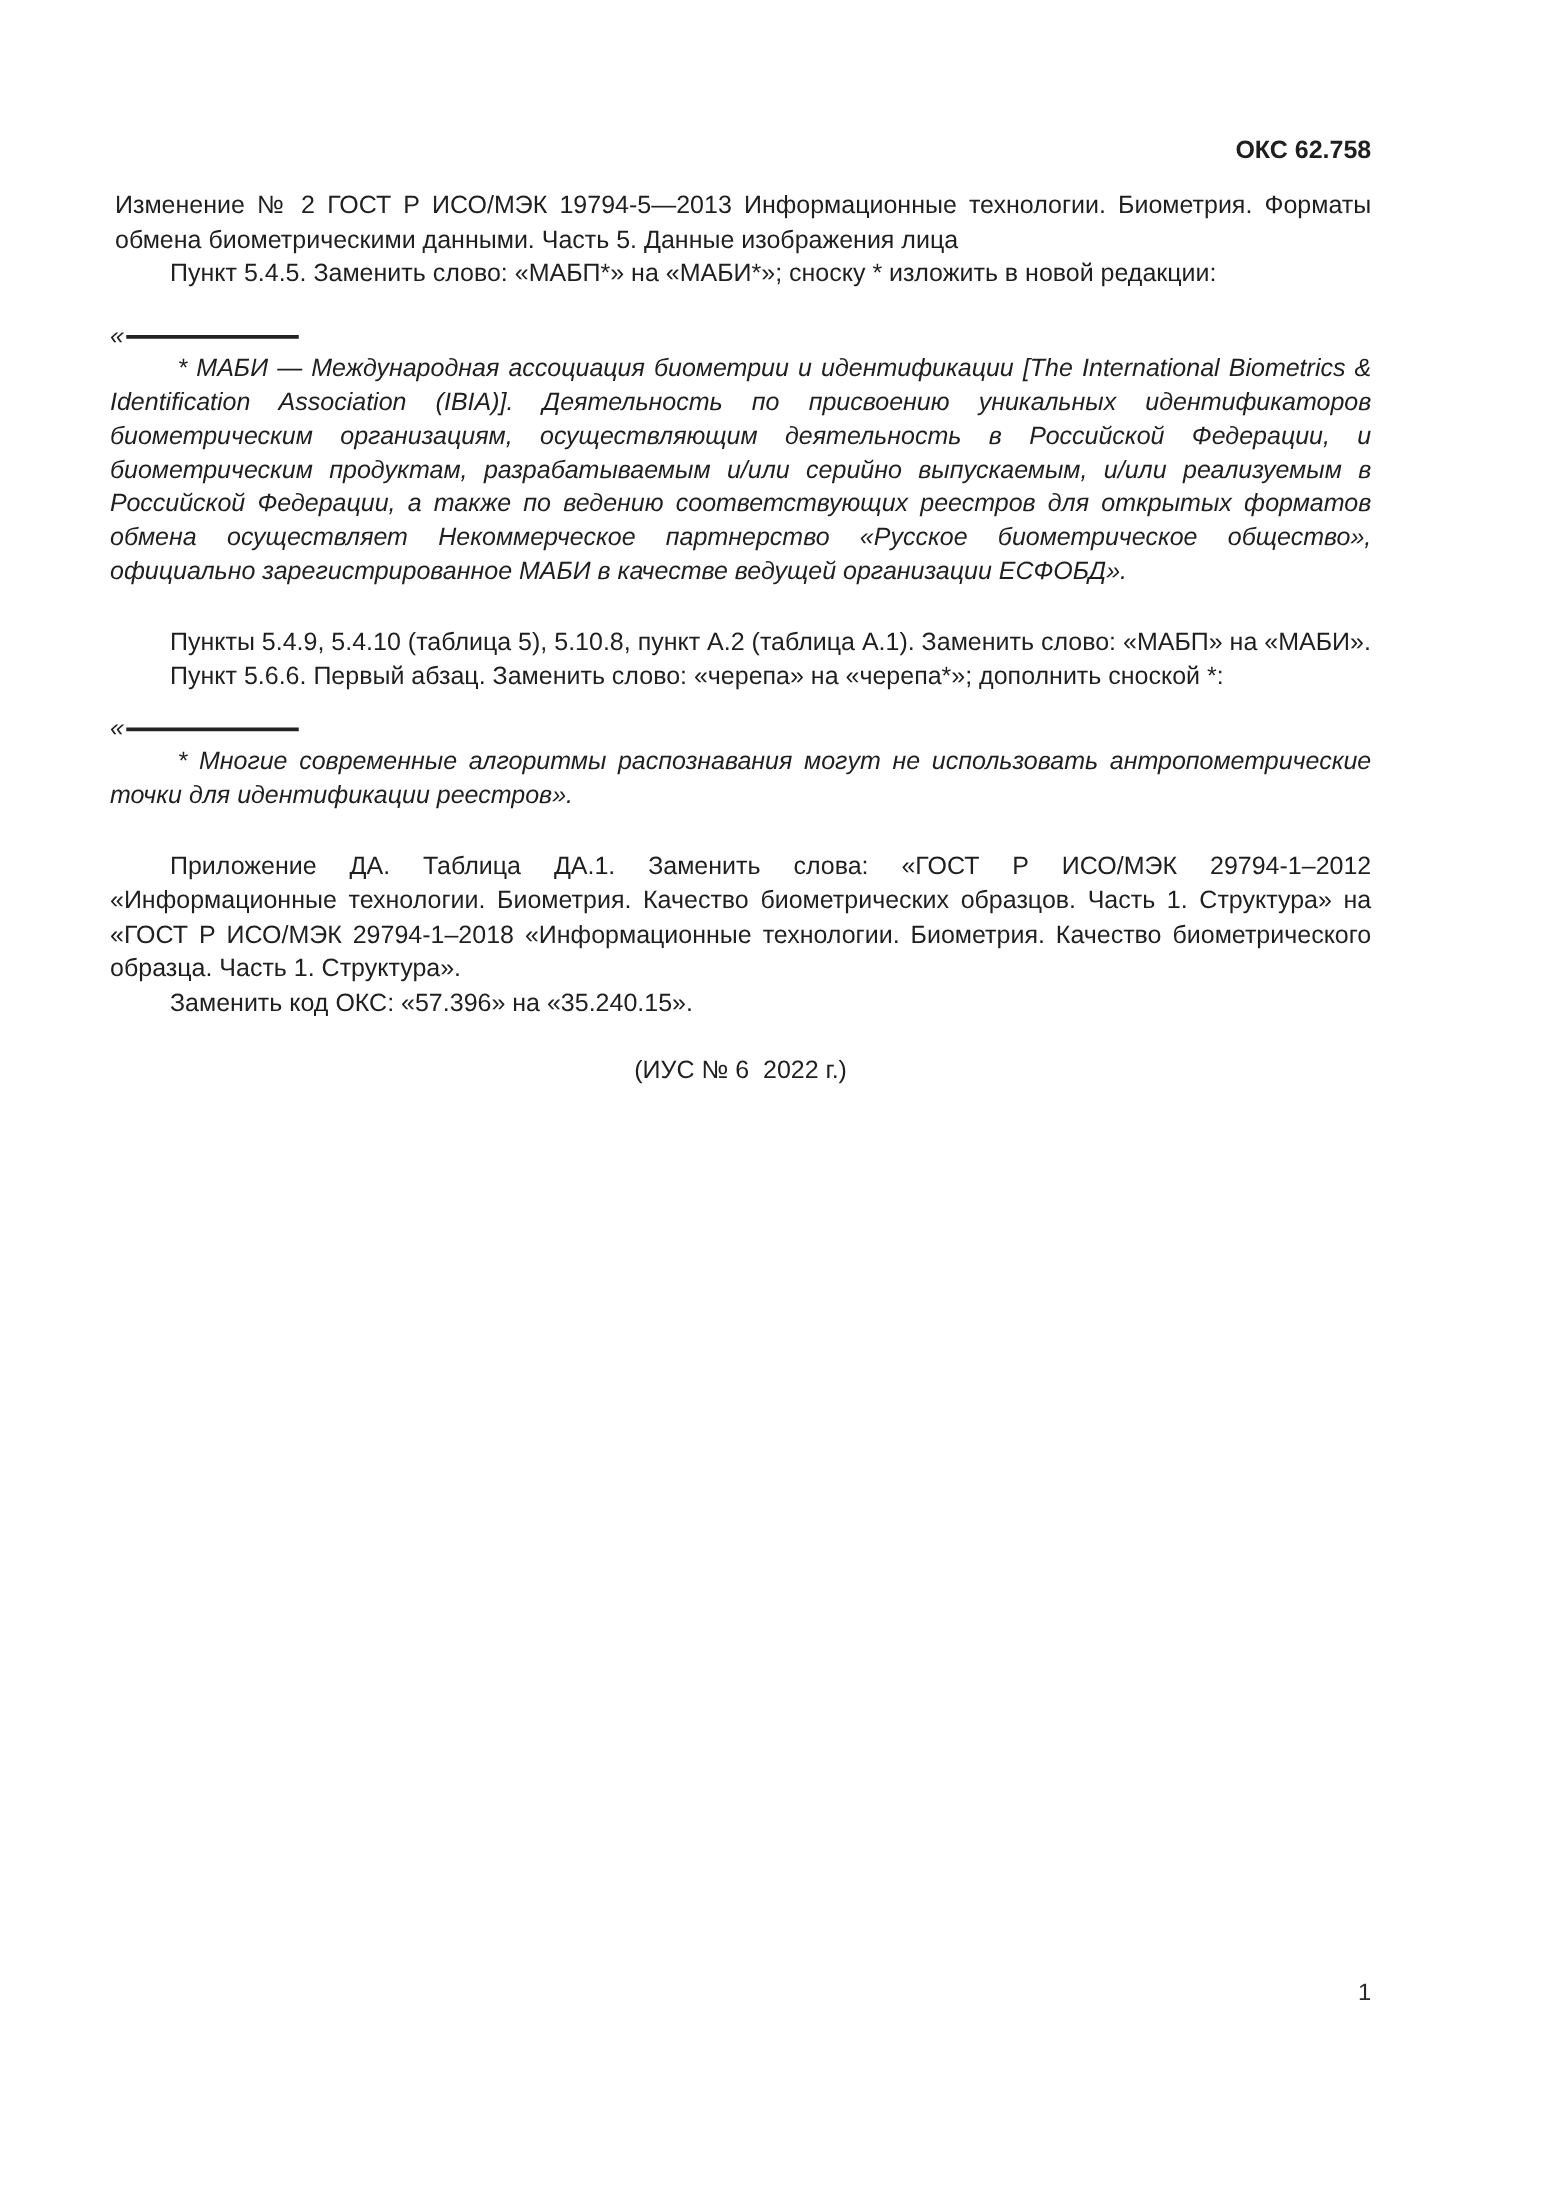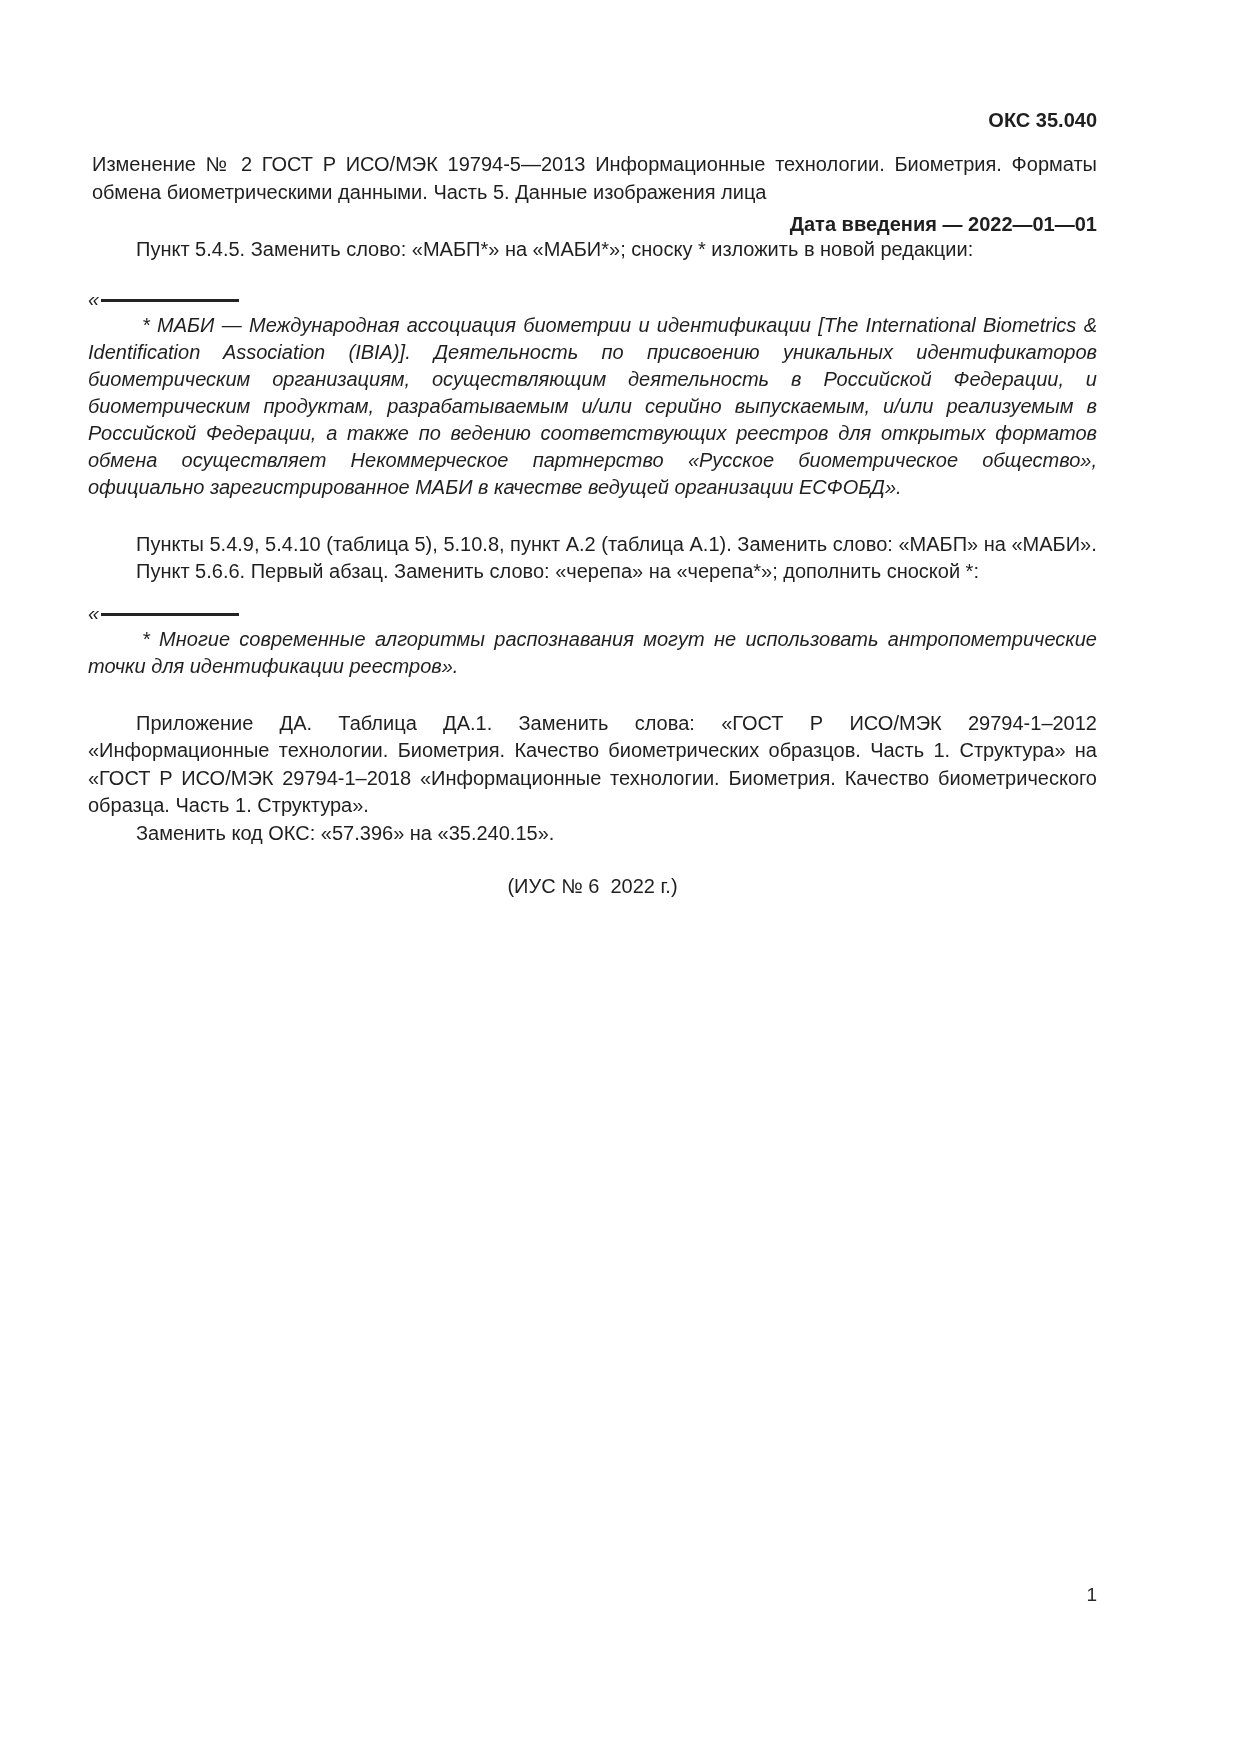--- a/index.html
+++ b/index.html
@@ -104,26 +104,25 @@
     line-height: 22px;
     color: #2a2a2a;
   }
 </style>
 </head>
 <body>
 
 <div class="page">
   <div class="content">
 
-    <div class="oks">ОКС 35.040</div>
+    <div class="oks">ОКС 62.758</div>
 
     <p class="doc-title">Изменение № 2 ГОСТ Р ИСО/МЭК 19794-5—2013 Информационные технологии. Биометрия. Форматы обмена биометрическими данными. Часть 5. Данные изображения лица</p>
 
 
-    <div class="eff-date">Дата введения — 2022—01—01</div>
 
     <p class="para para-first">Пункт 5.4.5. Заменить слово: «МАБП*» на «МАБИ*»; сноску * изложить в новой редакции:</p>
 
     <div class="fnsep"><span class="fnq">«</span><span class="fnline"></span></div>
 
     <p class="fntext">* МАБИ — Международная ассоциация биометрии и идентификации [The International Biometrics &amp; Identification Association (IBIA)]. Деятельность по присвоению уникальных идентификаторов биометрическим организациям, осуществляющим деятельность в Российской Федерации, и биометрическим продуктам, разрабатываемым и/или серийно выпускаемым, и/или реализуемым в Российской Федерации, а также по ведению соответствующих реестров для открытых форматов обмена осуществляет Некоммерческое партнерство «Русское биометрическое общество», официально зарегистрированное МАБИ в качестве ведущей организации ЕСФОБД».</p>
 
     <p class="para para-gap">Пункты 5.4.9, 5.4.10 (таблица 5), 5.10.8, пункт А.2 (таблица А.1). Заменить слово: «МАБП» на «МАБИ».</p>
 
     <p class="para">Пункт 5.6.6. Первый абзац. Заменить слово: «черепа» на «черепа*»; дополнить сноской *:</p>

